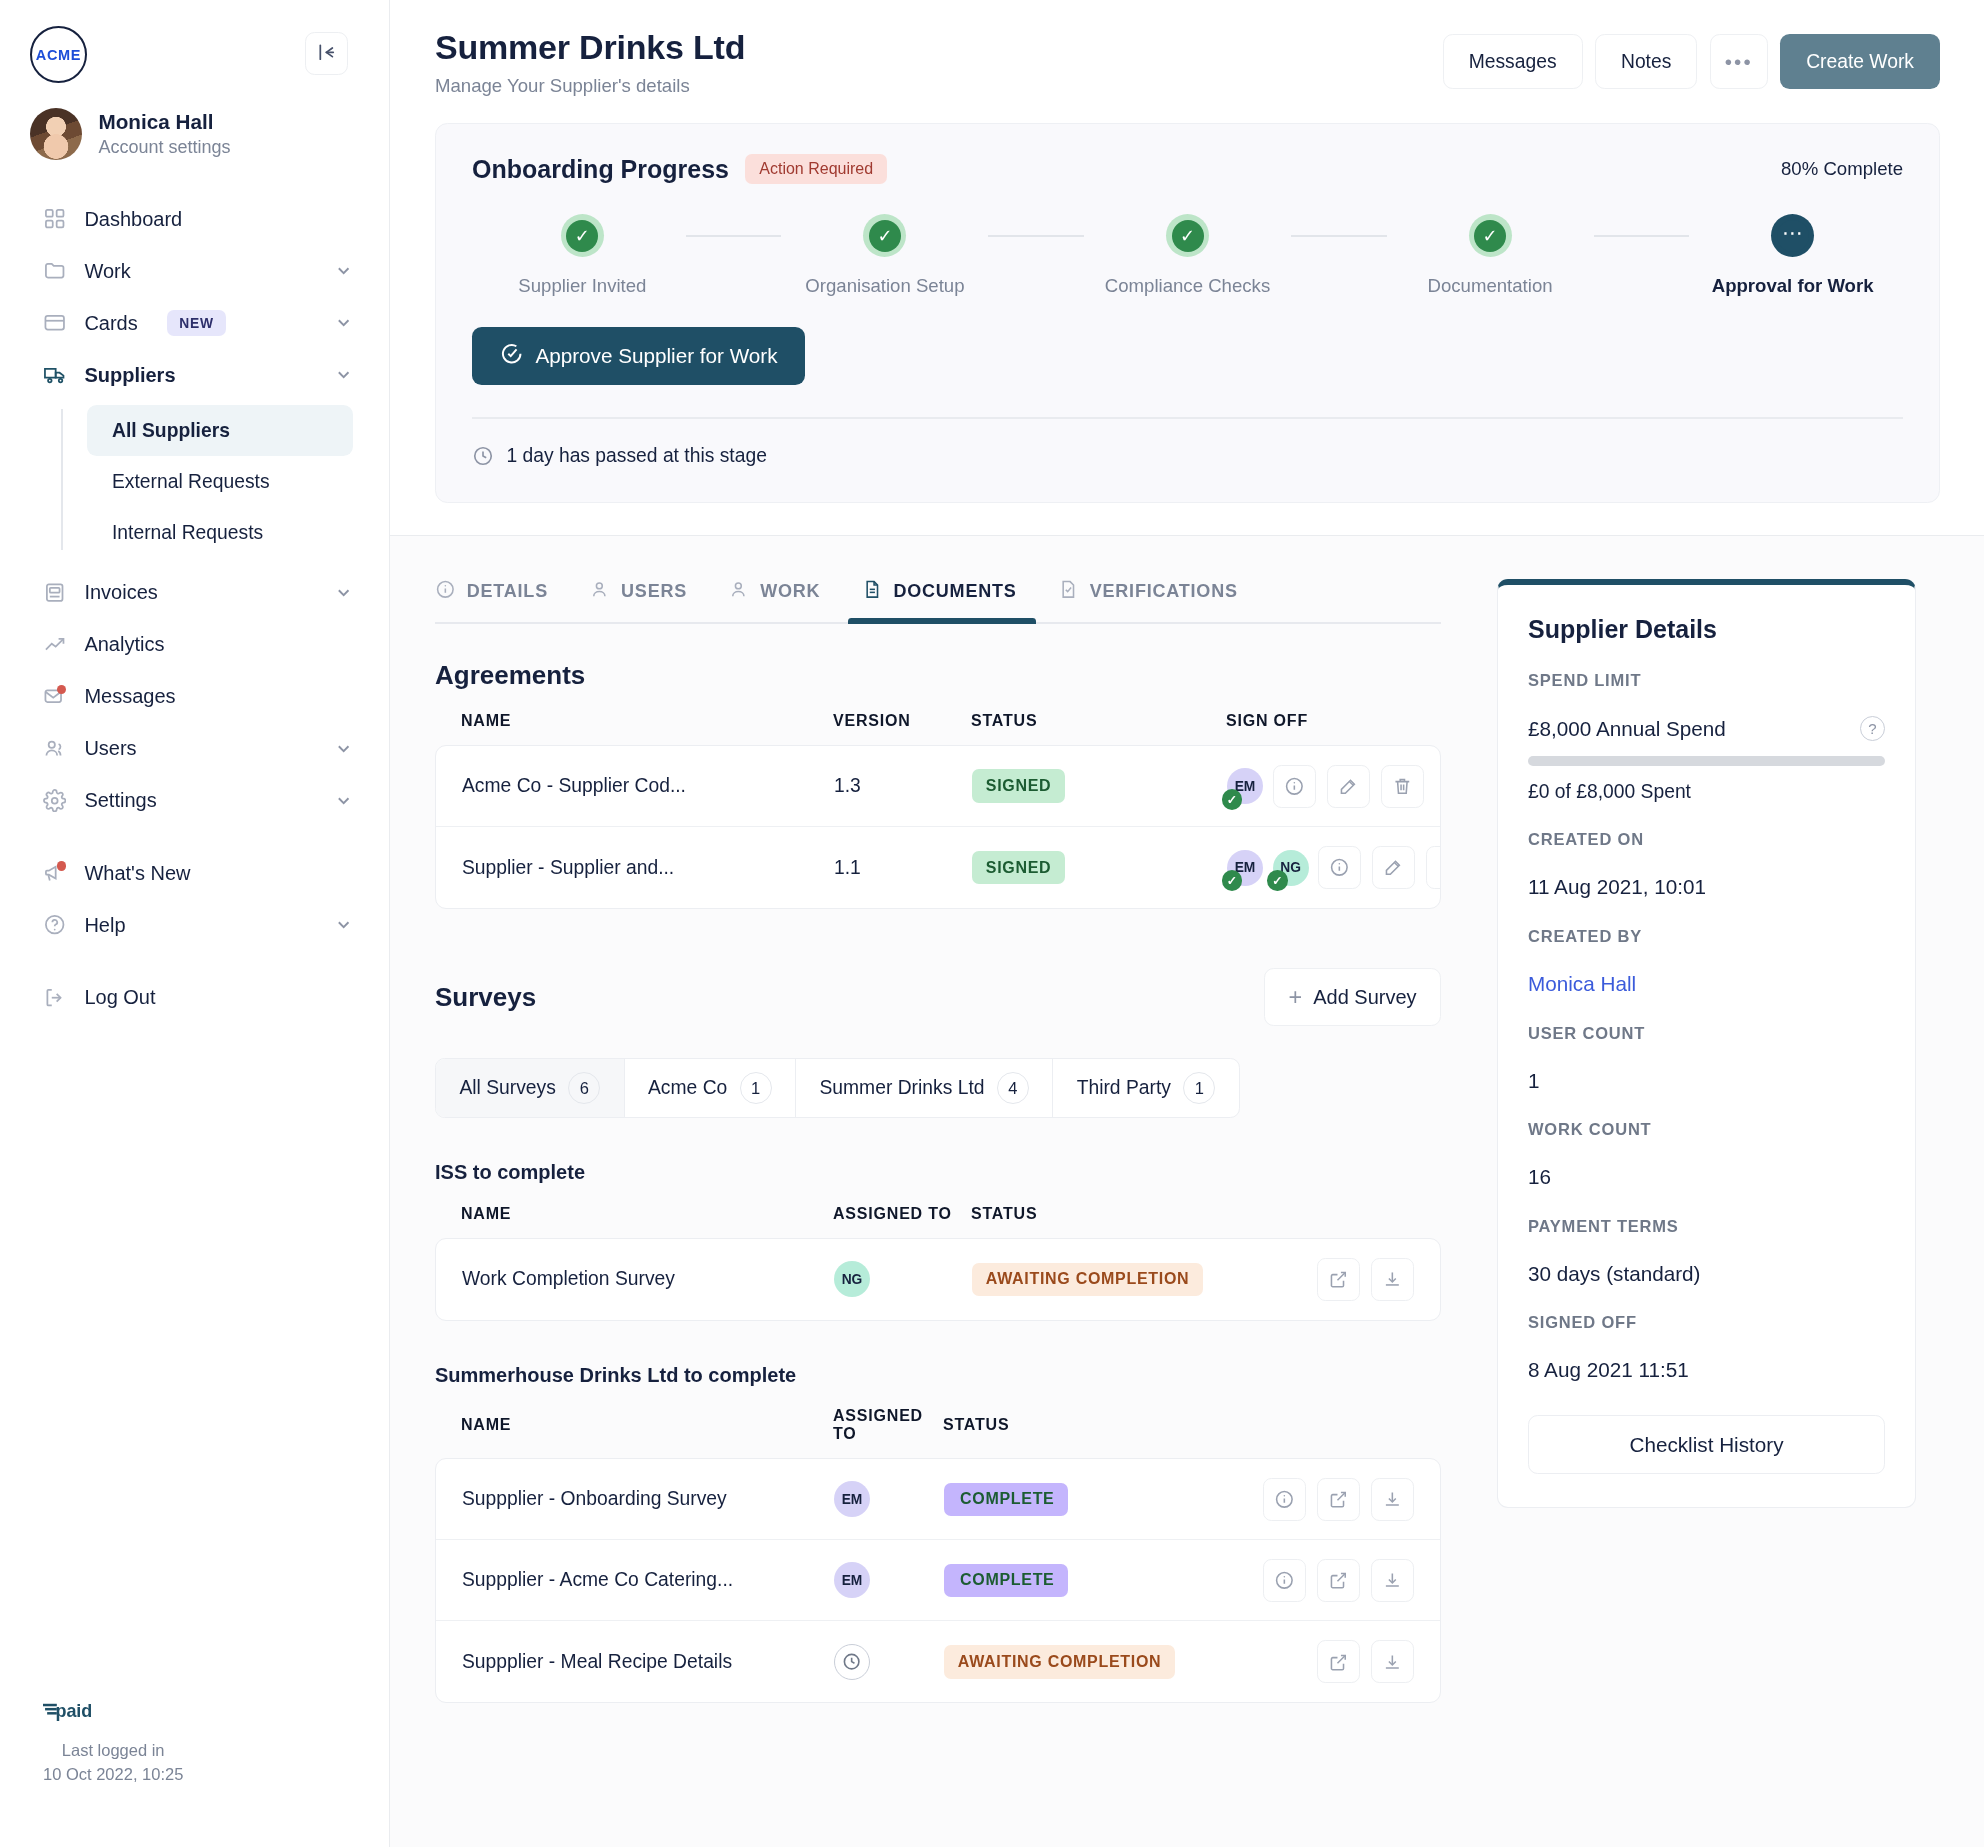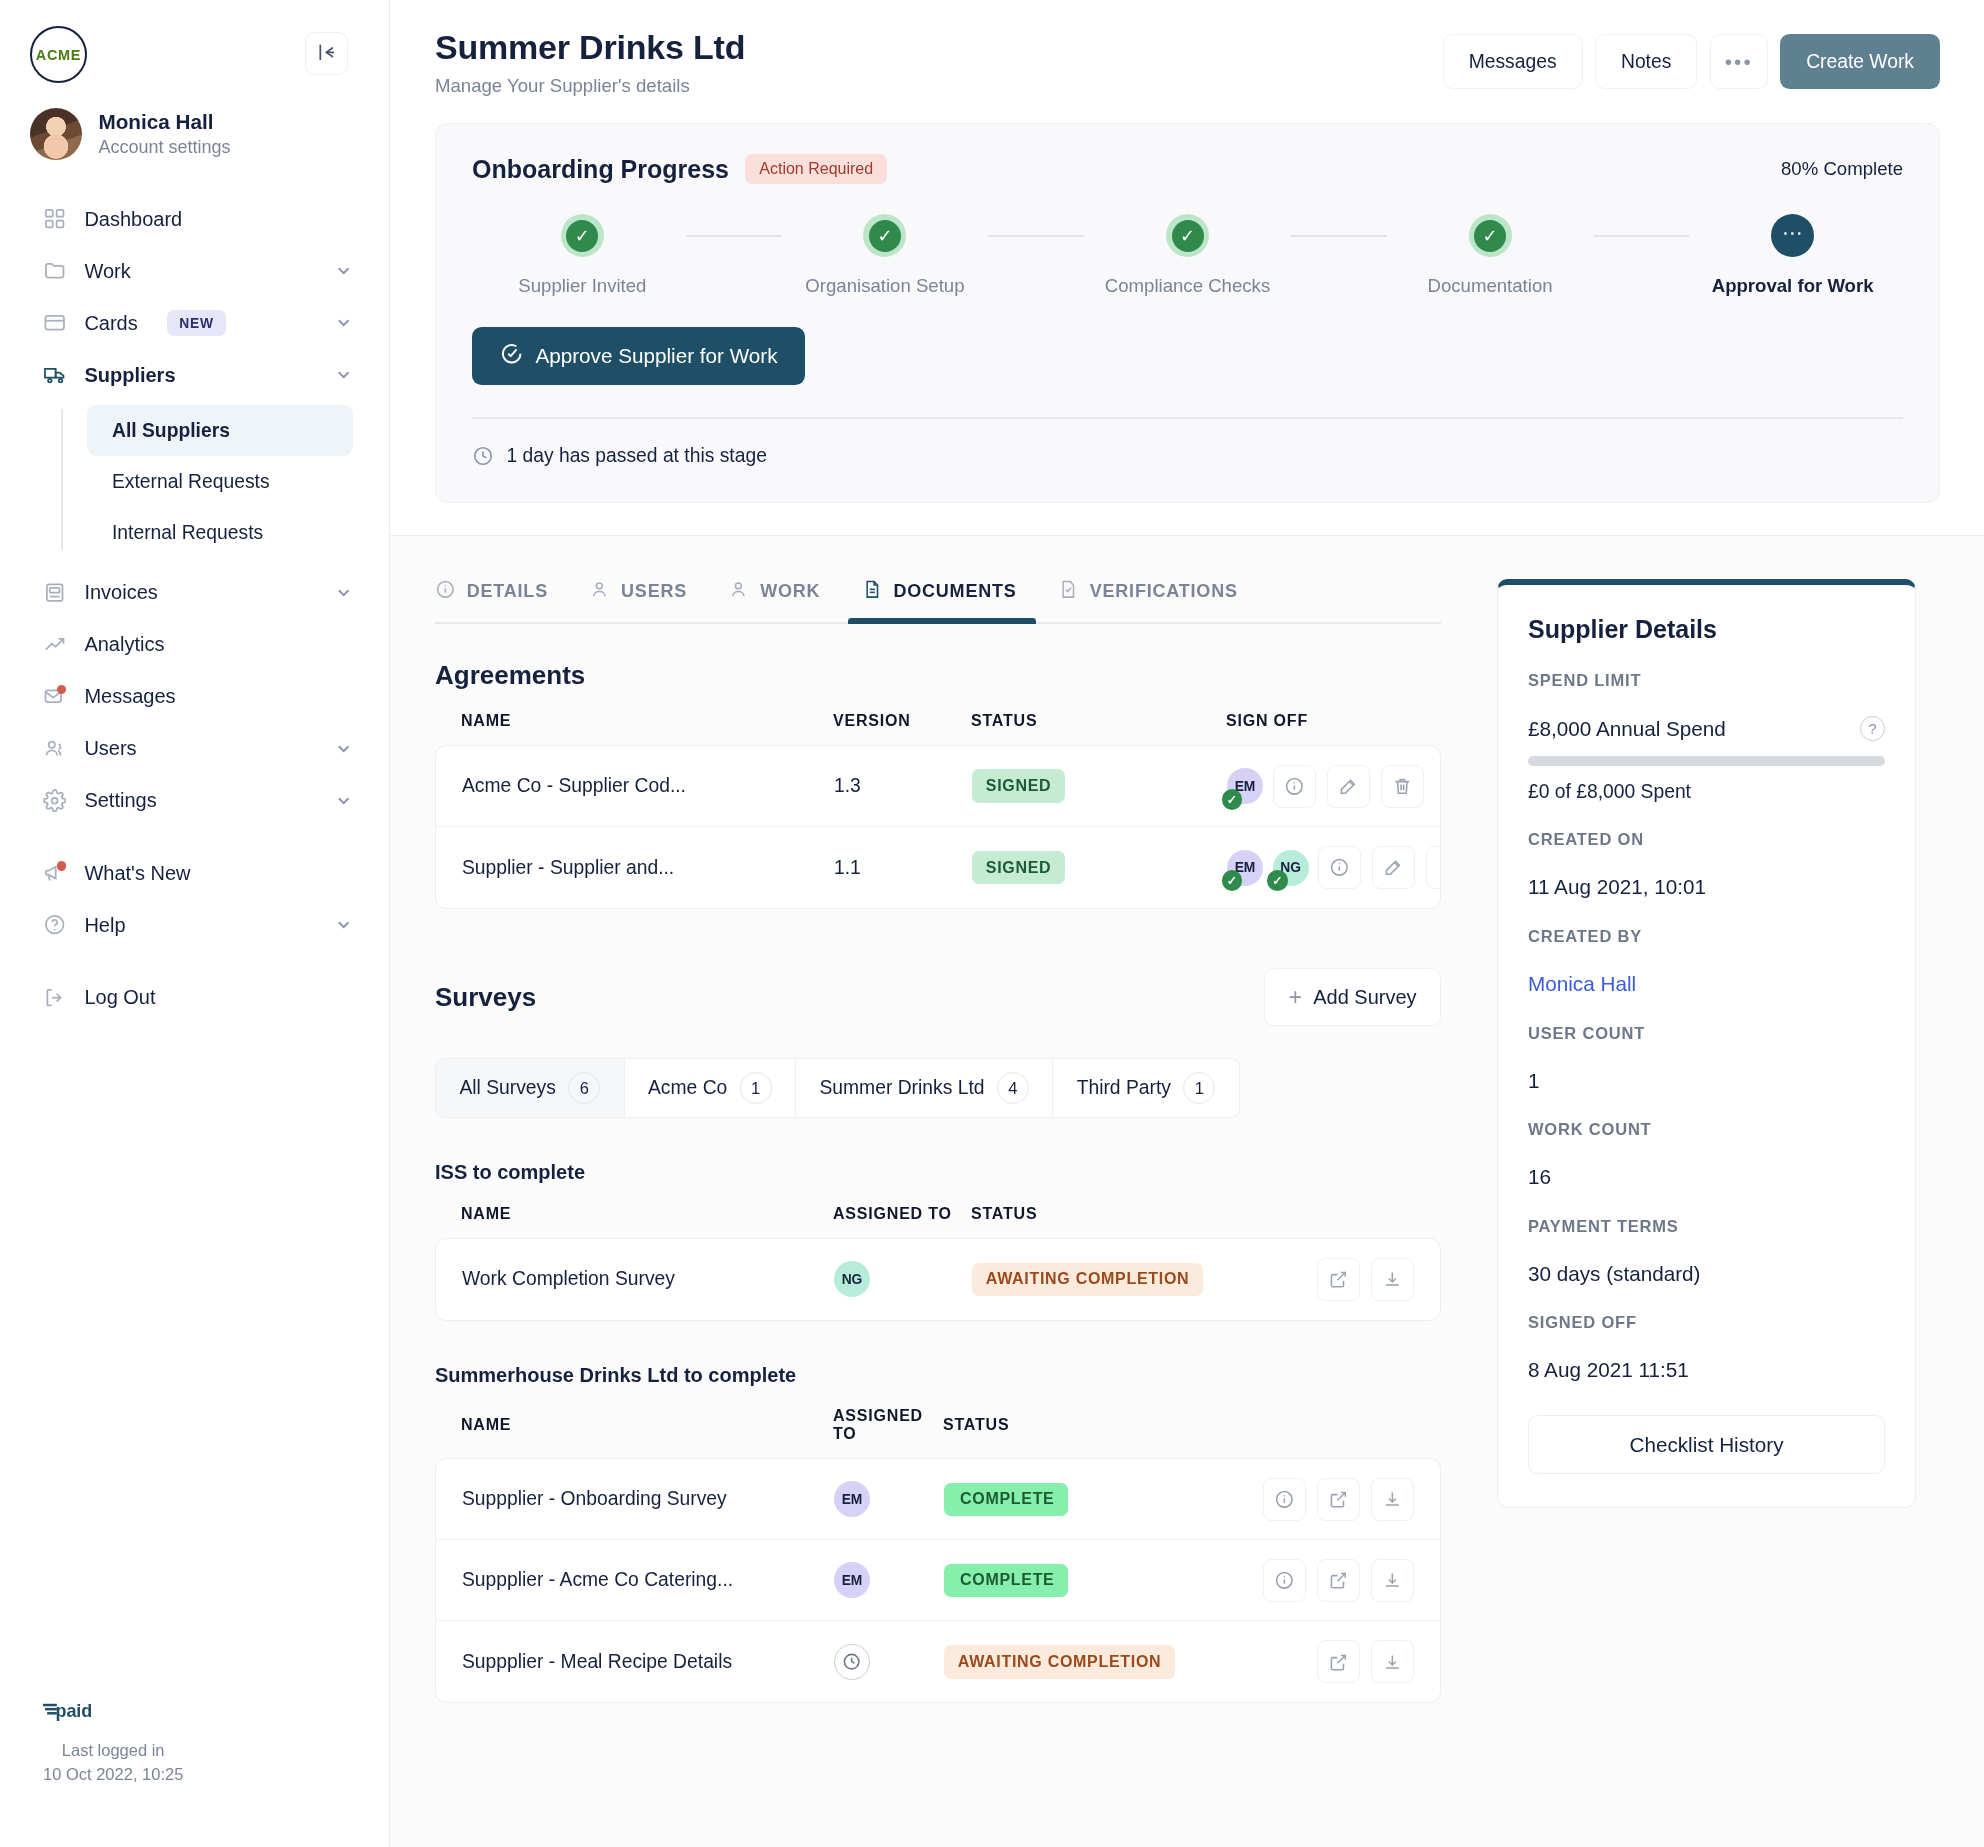--- a/index.html
+++ b/index.html
@@ -17,21 +17,21 @@
     width: 390px; flex: 0 0 390px; height: 1847px;
     background: #ffffff;
     border-right: 1.4px solid #eaecef;
     position: relative;
     padding: 0;
   }
   .sb-top { display: flex; align-items: flex-start; justify-content: space-between; padding: 26px 41px 0 30px; }
   .logo-circle {
     width: 57px; height: 57px; border-radius: 50%;
     border: 2.1px solid #16213e; display: flex; align-items: center; justify-content: center;
-    font-size: 14.5px; font-weight: 700; letter-spacing: 0.7px; color: #4d7c0f;
+    font-size: 14.5px; font-weight: 700; letter-spacing: 0.7px; color: #1d4ed8;
   }
   .collapse-btn {
     width: 43px; height: 43px; border: 1.4px solid #edeff2; border-radius: 9.6px;
     display: flex; align-items: center; justify-content: center; background: #fff; cursor: pointer;
     margin-top: 5.5px;
   }
   .collapse-btn svg { width: 20.7px; height: 20.7px; }
 
   .profile { display: flex; align-items: center; gap: 16.5px; padding: 25px 30px 0 30px; }
   .avatar-photo {
@@ -168,21 +168,21 @@
   .tr:last-child { border-bottom: none; }
   .td { font-size: 19.3px; color: #16213e; }
 
   .c-name { width: 372px; flex: 0 0 372px; }
   .c-ver { width: 138px; flex: 0 0 138px; }
   .c-stat { width: 255px; flex: 0 0 255px; }
   .c-sign { flex: 1 1 auto; display: flex; align-items: center; gap: 9.6px; }
 
   .pill { display:inline-flex; align-items:center; font-size: 16px; font-weight: 700; letter-spacing: 0.7px; border-radius: 6.9px; padding: 7.6px 13.8px; }
   .pill-signed { background: #c5ecd2; color: #1c5c32; }
-  .pill-complete { background: #86efac; color: #1c5c32; padding-left: 16px; }
+  .pill-complete { background: #c4b5fd; color: #1c5c32; padding-left: 16px; }
   .pill-awaiting { background: #fcebdd; color: #9a4a1c; }
 
   .avatar-sm { width: 36px; height: 36px; border-radius: 50%; display:flex; align-items:center; justify-content:center; font-size: 13.8px; font-weight: 700; color: #16213e; position: relative; }
   .av-purple { background: #d6d2f7; }
   .av-green { background: #b6ecd9; }
   .av-check { position: absolute; left: -5.5px; bottom: -5.5px; width: 20.7px; height: 20.7px; border-radius: 50%; background: #2f8a4c; display:flex; align-items:center; justify-content:center; color:#fff; font-size: 12.4px; }
   .clock-av { width: 36px; height: 36px; border-radius: 50%; border: 1.4px solid #c9ced8; display:flex; align-items:center; justify-content:center; }
   .clock-av svg { width: 19.3px; height: 19.3px; stroke: #6f7888; fill:none; stroke-width: 2; }
 
   .row-actions { margin-left: auto; display: flex; gap: 11px; }

